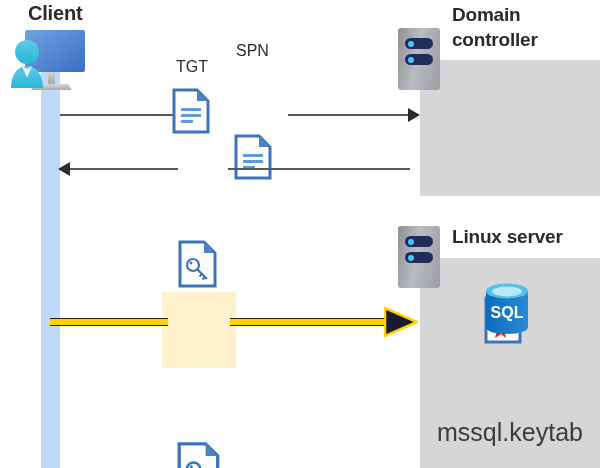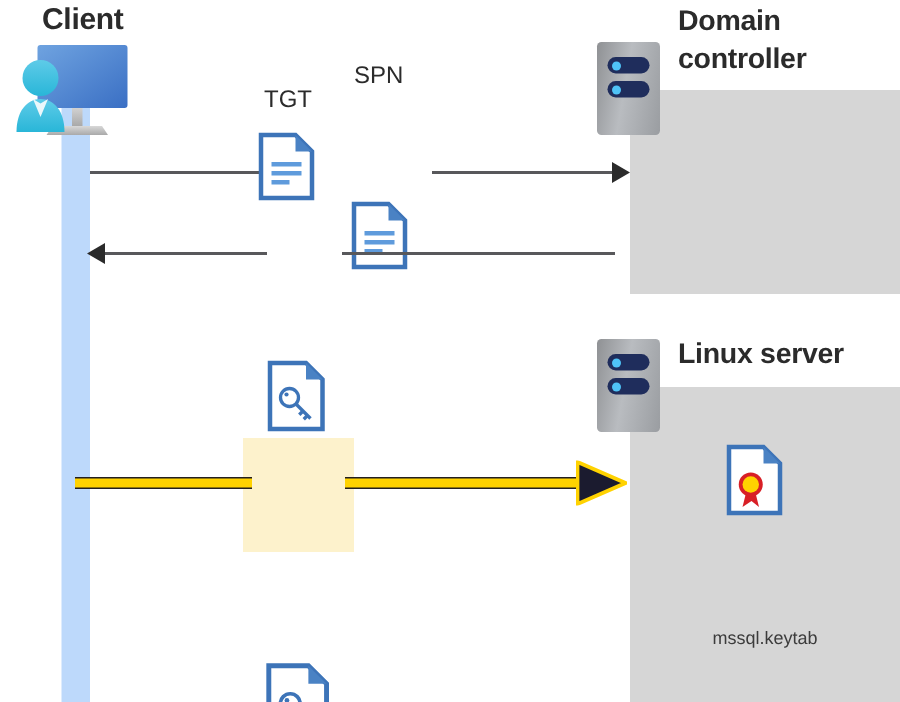--- a/index.html
+++ b/index.html
@@ -88,21 +88,21 @@
   #sql-db{left:483px;top:282px;}
 
   .doc-label{
     font-size:16px;color:#2b2b2b;
   }
   #tgt-label{left:176px;top:58px;}
   #spn-label{left:236px;top:42px;}
 
   #keytab-label{
     left:420px;top:418px;width:180px;text-align:center;
-    font-size:12px;color:#3c3c3c;
+    font-size:25px;color:#3c3c3c;
   }
 </style>
 </head>
 <body>
 
 <div class="stage">
 
   <div class="abs server-box" id="dc-box"></div>
   <div class="abs server-box" id="linux-box"></div>
 
@@ -235,16 +235,30 @@
   <div class="abs doc" id="cert-doc">
     <svg width="38" height="48" viewBox="0 0 38 48">
       <path d="M2 2 H25 L36 13 V46 H2 Z" fill="#ffffff" stroke="#3d74b8" stroke-width="3"></path>
       <path d="M25 2 L36 13 H25 Z" fill="#4a82c4"></path>
       <path d="M14 30 L11 42 L17 38 L22 42 L19 30 Z" fill="#d81f26"></path>
       <circle cx="16.5" cy="27" r="8" fill="#d81f26"></circle>
       <circle cx="16.5" cy="27" r="5.5" fill="#ffd200"></circle>
     </svg>
   </div>
 
+  <div class="abs" id="sql-db">
+    <svg width="48" height="54" viewBox="0 0 48 54">
+      <defs>
+        <linearGradient id="dbg" x1="0" y1="0" x2="1" y2="0">
+          <stop offset="0" stop-color="#0f6cbd"></stop>
+          <stop offset="1" stop-color="#2a8ad4"></stop>
+        </linearGradient>
+      </defs>
+      <path d="M3 9 H45 V45 C45 49.5 35.6 52 24 52 C12.4 52 3 49.5 3 45 Z" fill="url(#dbg)"></path>
+      <ellipse cx="24" cy="9" rx="21" ry="7.5" fill="#4fc3e8"></ellipse>
+      <ellipse cx="24" cy="9.5" rx="15" ry="5" fill="#b9e8f6"></ellipse>
+      <text x="24" y="36" text-anchor="middle" font-family="Liberation Sans, sans-serif" font-size="16" font-weight="bold" fill="#ffffff">SQL</text>
+    </svg>
+  </div>
 
   <div class="abs" id="keytab-label">mssql.keytab</div>
 
 </div>
 
 </body></html>

